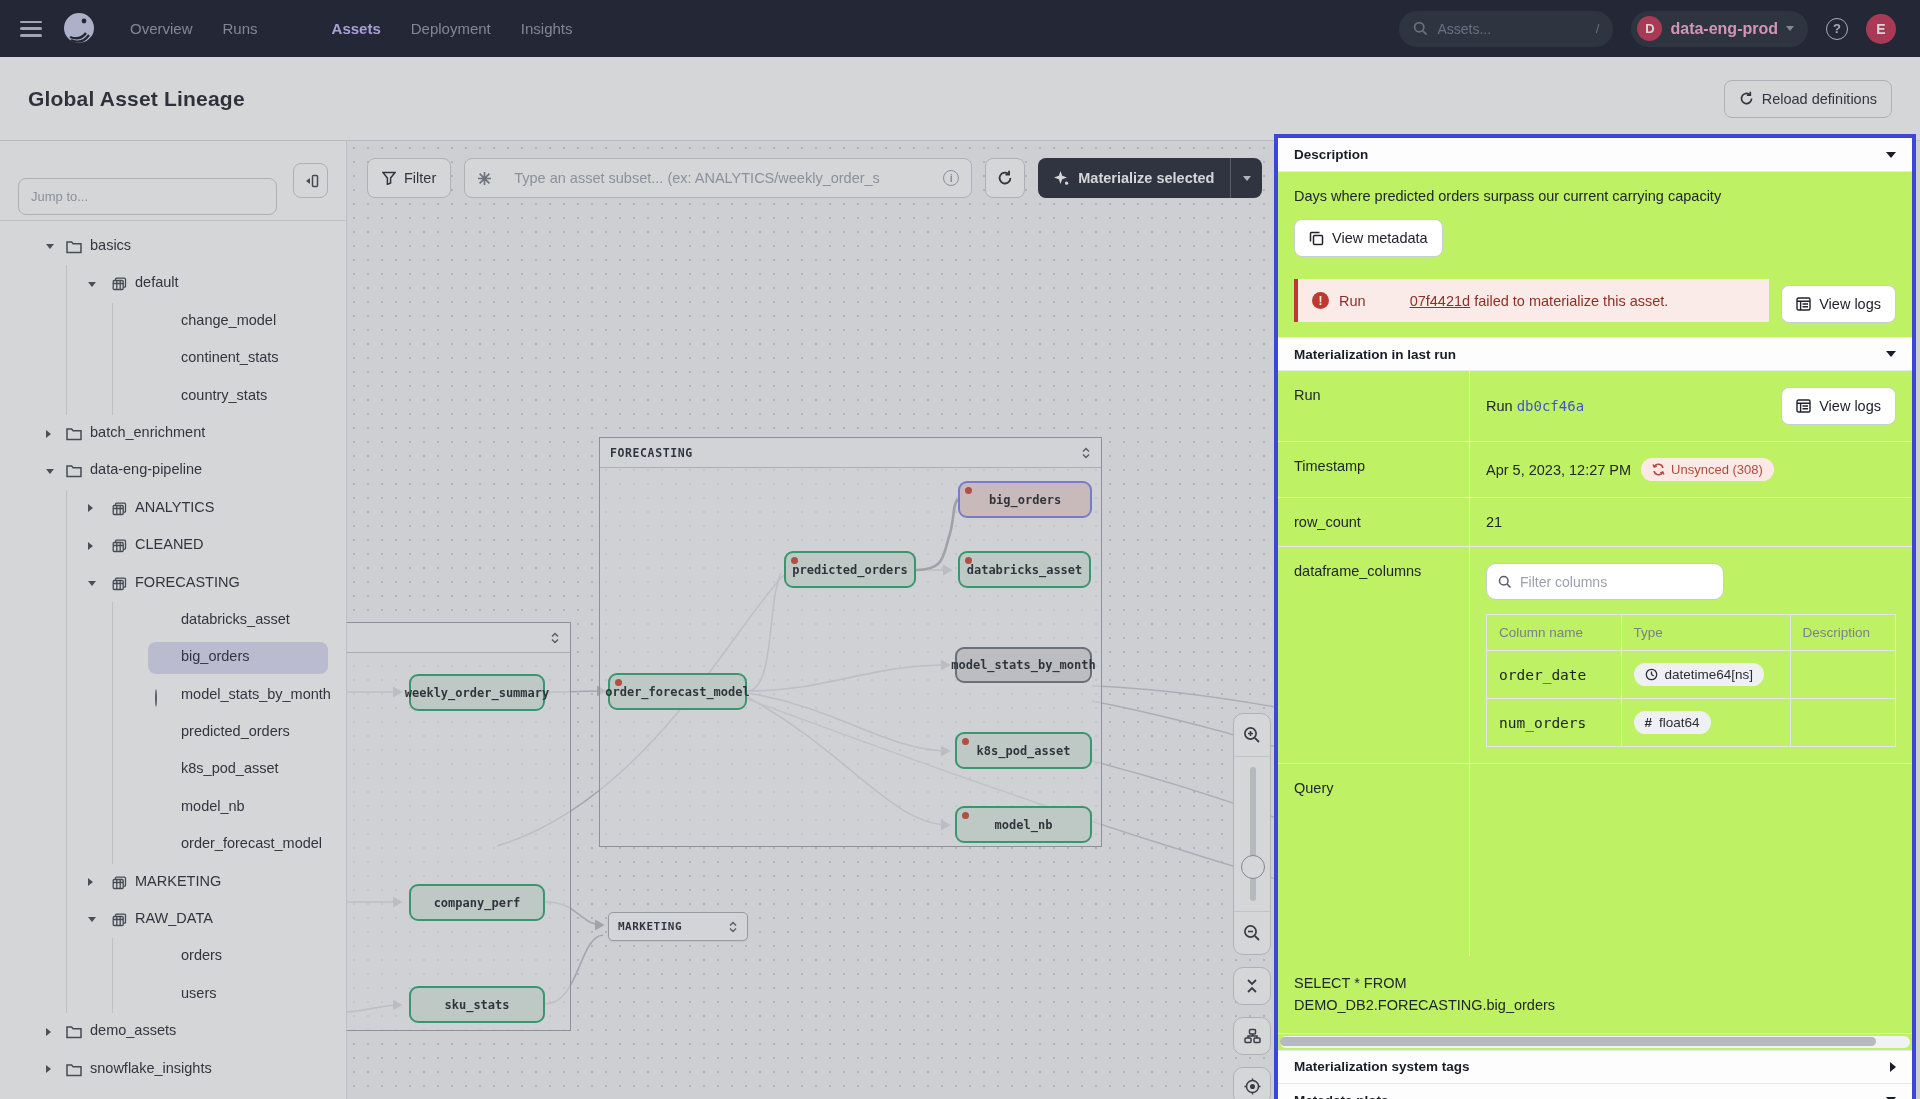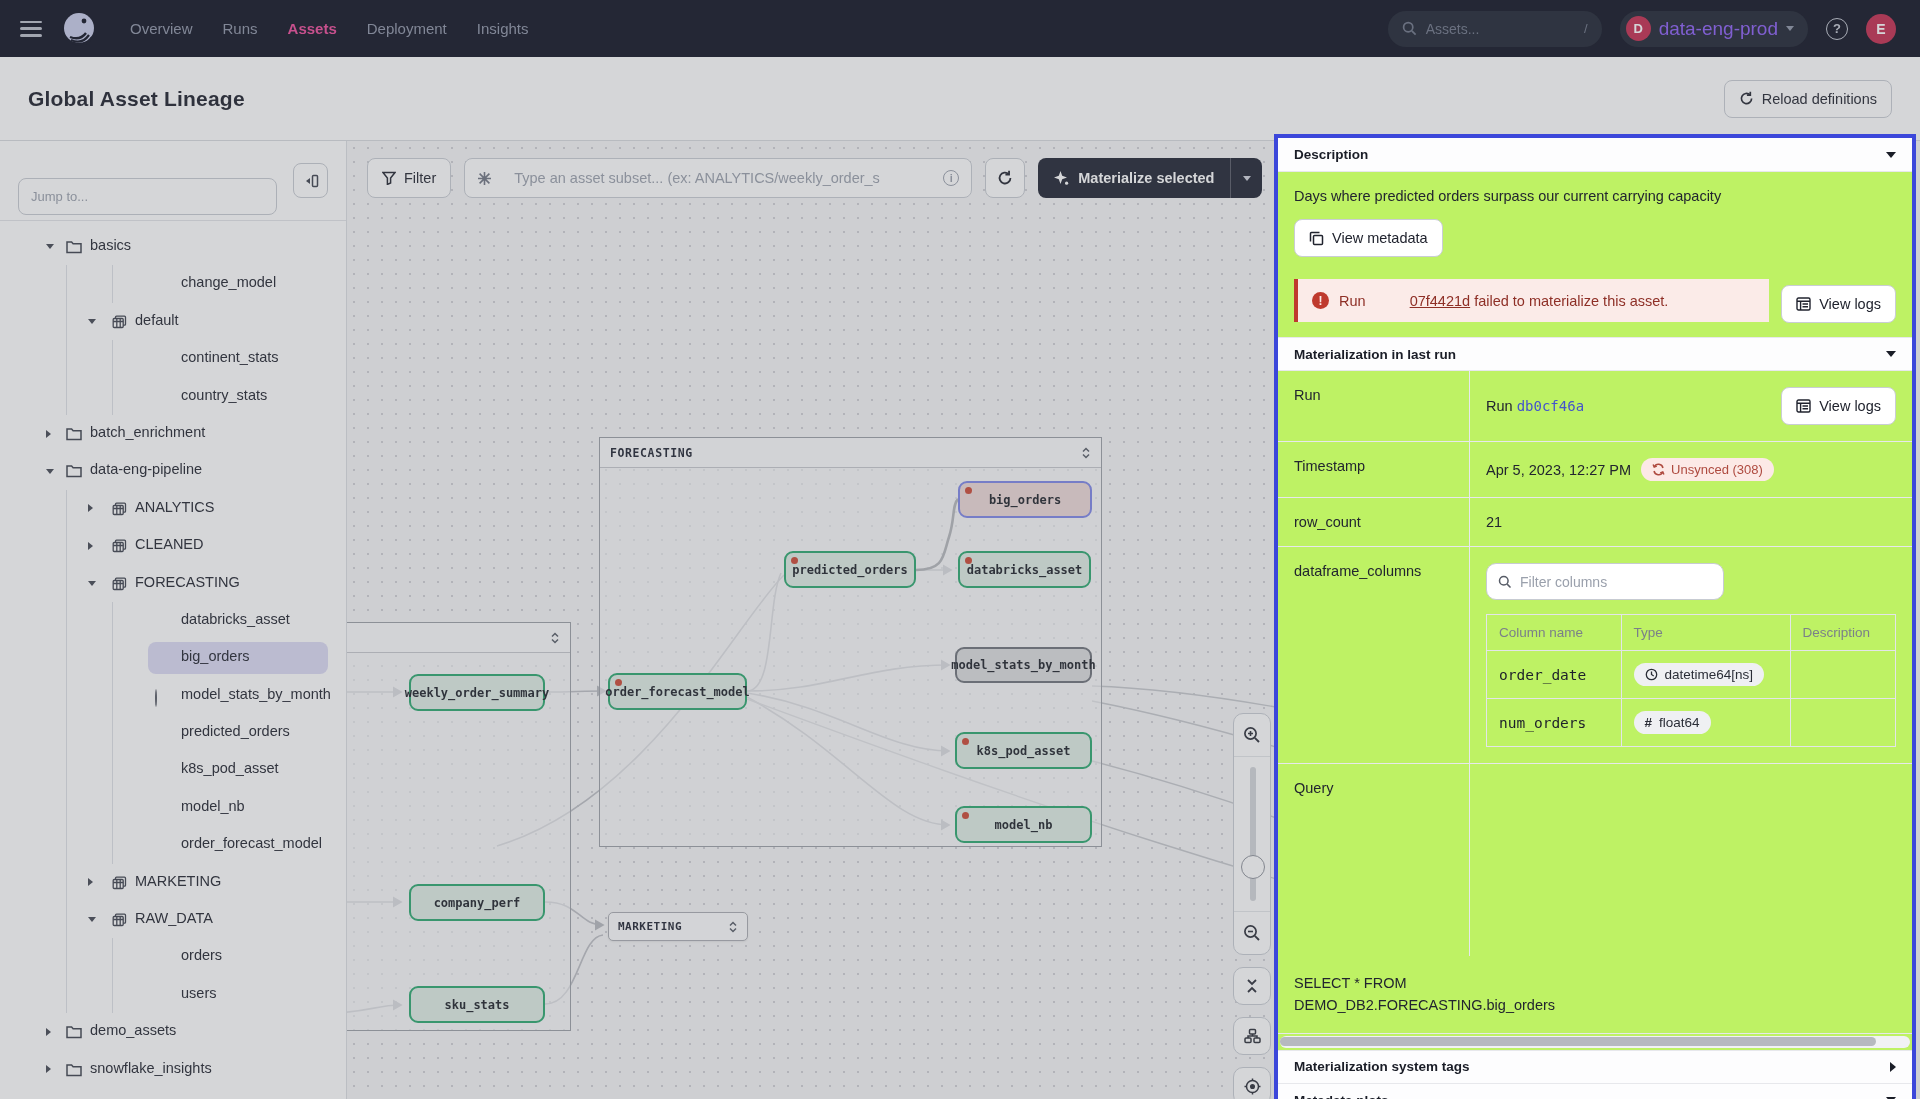--- a/index.html
+++ b/index.html
@@ -8,27 +8,27 @@
   #app { position:relative; width:1920px; height:1099px; background:#ffffff; overflow:hidden; }
 
   
   .topnav { position:absolute; left:0; top:0; width:1920px; height:57px; background:#0d1020;
     display:flex; align-items:center; z-index:10; }
   .hamburger { width:22px; height:16px; margin-left:20px; display:flex; flex-direction:column; justify-content:space-between; cursor:pointer; }
   .hamburger span { display:block; height:2.5px; background:#b9bdc9; border-radius:2px; }
   .logo { margin-left:18px; width:38px; height:38px; }
   .nav-items { display:flex; gap:30px; margin-left:32px; }
   .nav-item { color:#8d93a6; font-size:15px; cursor:pointer; }
-  .nav-item.active { color:#ec4899; font-weight:bold; }
+  .nav-item.active { color:#c4b5fd; font-weight:bold;margin-left:44px; }
   .nav-right { margin-left:auto; display:flex; align-items:center; gap:18px; margin-right:24px; }
   .search-pill { width:214px; height:36px; background:#1c2230; border-radius:18px; display:flex; align-items:center; padding:0 14px; color:#6d7487; font-size:14px; gap:9px; }
   .search-pill .slash { margin-left:auto; color:#6d7487; font-size:13px; }
   .ws-pill { height:36px; background:#1c2230; border-radius:18px; display:flex; align-items:center; padding:0 14px 0 6px; gap:8px; cursor:pointer; }
   .ws-badge { width:25px; height:25px; border-radius:50%; background:#c32a4d; color:#fff; font-size:13px; font-weight:bold; display:flex; align-items:center; justify-content:center; }
-  .ws-label { color:#8b5cf6; font-size:19px; font-weight:normal; }
+  .ws-label { color:#f9a8d4; font-size:16px; font-weight:bold; }
   .help-circle { width:22px; height:22px; border:1.6px solid #c3c7d2; border-radius:50%; color:#c3c7d2; font-size:13px; font-weight:bold; display:flex; align-items:center; justify-content:center; cursor:pointer; }
   .avatar { width:30px; height:30px; border-radius:50%; background:#c32a4d; color:#fff; font-size:14px; font-weight:bold; display:flex; align-items:center; justify-content:center; cursor:pointer; }
   .chev-dn { width:0; height:0; border-left:4.5px solid transparent; border-right:4.5px solid transparent; border-top:5.5px solid #8d93a6; }
 
   
   .pagehead { position:absolute; left:0; top:57px; width:1920px; height:84px; background:#fff;
     border-bottom:1px solid #d8dadf; display:flex; align-items:center; justify-content:space-between; padding:0 28px; z-index:5; }
   .pagehead h1 { font-size:21px; color:#1b1e2a; letter-spacing:0.2px; }
   .btn { display:inline-flex; align-items:center; gap:8px; background:#fff; border:1px solid #c9cdd4;
     border-radius:8px; height:38px; padding:0 14px; font-size:14.5px; color:#20232e; cursor:pointer; white-space:nowrap; }
@@ -192,37 +192,37 @@
           <span class="caret tri-d" style="left: 46px;"></span>
           <span style="position: absolute; left: 66px; top: 12px;">
             <svg width="16" height="14" viewBox="0 0 16 14">
               <path d="M1 12.5 V2 h4.6 l1.5 1.8 H15 V12.5 z" fill="none" stroke="#3c404c" stroke-width="1.5"></path>
             </svg>
           </span>
           <span style="position: absolute; left: 90px; top: 9px;">basics</span>
         </div>
         <div class="trow">
           <div class="guide" style="left: 66px;"></div>
-          <div class="guide" style="left: 112px;"></div>
-          <span style="position: absolute; left: 155px; top: 13px;"><span class="dot red"></span></span>
-          <span style="position: absolute; left: 181px; top: 9px;">change_model</span>
-        </div>
-        <div class="trow">
-          <div class="guide" style="left: 66px;"></div>
           <span class="caret tri-d" style="left: 88px;"></span>
           <span style="position: absolute; left: 112px; top: 12px;">
             <svg width="15" height="14" viewBox="0 0 15 14">
               <g fill="none" stroke="#3c404c" stroke-width="1.3">
                 <rect x="3.5" y="1.2" width="10" height="9" rx="1"></rect>
                 <rect x="1.2" y="3.5" width="10" height="9" rx="1" fill="#fff"></rect>
                 <path d="M1.2 6.5 h10 M4.8 3.5 v9 M8.2 3.5 v9"></path>
               </g>
             </svg>
           </span>
           <span style="position: absolute; left: 135px; top: 9px;">default</span>
+        </div>
+        <div class="trow">
+          <div class="guide" style="left: 66px;"></div>
+          <div class="guide" style="left: 112px;"></div>
+          <span style="position: absolute; left: 155px; top: 13px;"><span class="dot red"></span></span>
+          <span style="position: absolute; left: 181px; top: 9px;">change_model</span>
         </div>
         <div class="trow">
           <div class="guide" style="left: 66px;"></div>
           <div class="guide" style="left: 112px;"></div>
           <span style="position: absolute; left: 155px; top: 13px;"><span class="dot red"></span></span>
           <span style="position: absolute; left: 181px; top: 9px;">continent_stats</span>
         </div>
         <div class="trow">
           <div class="guide" style="left: 66px;"></div>
           <div class="guide" style="left: 112px;"></div>

